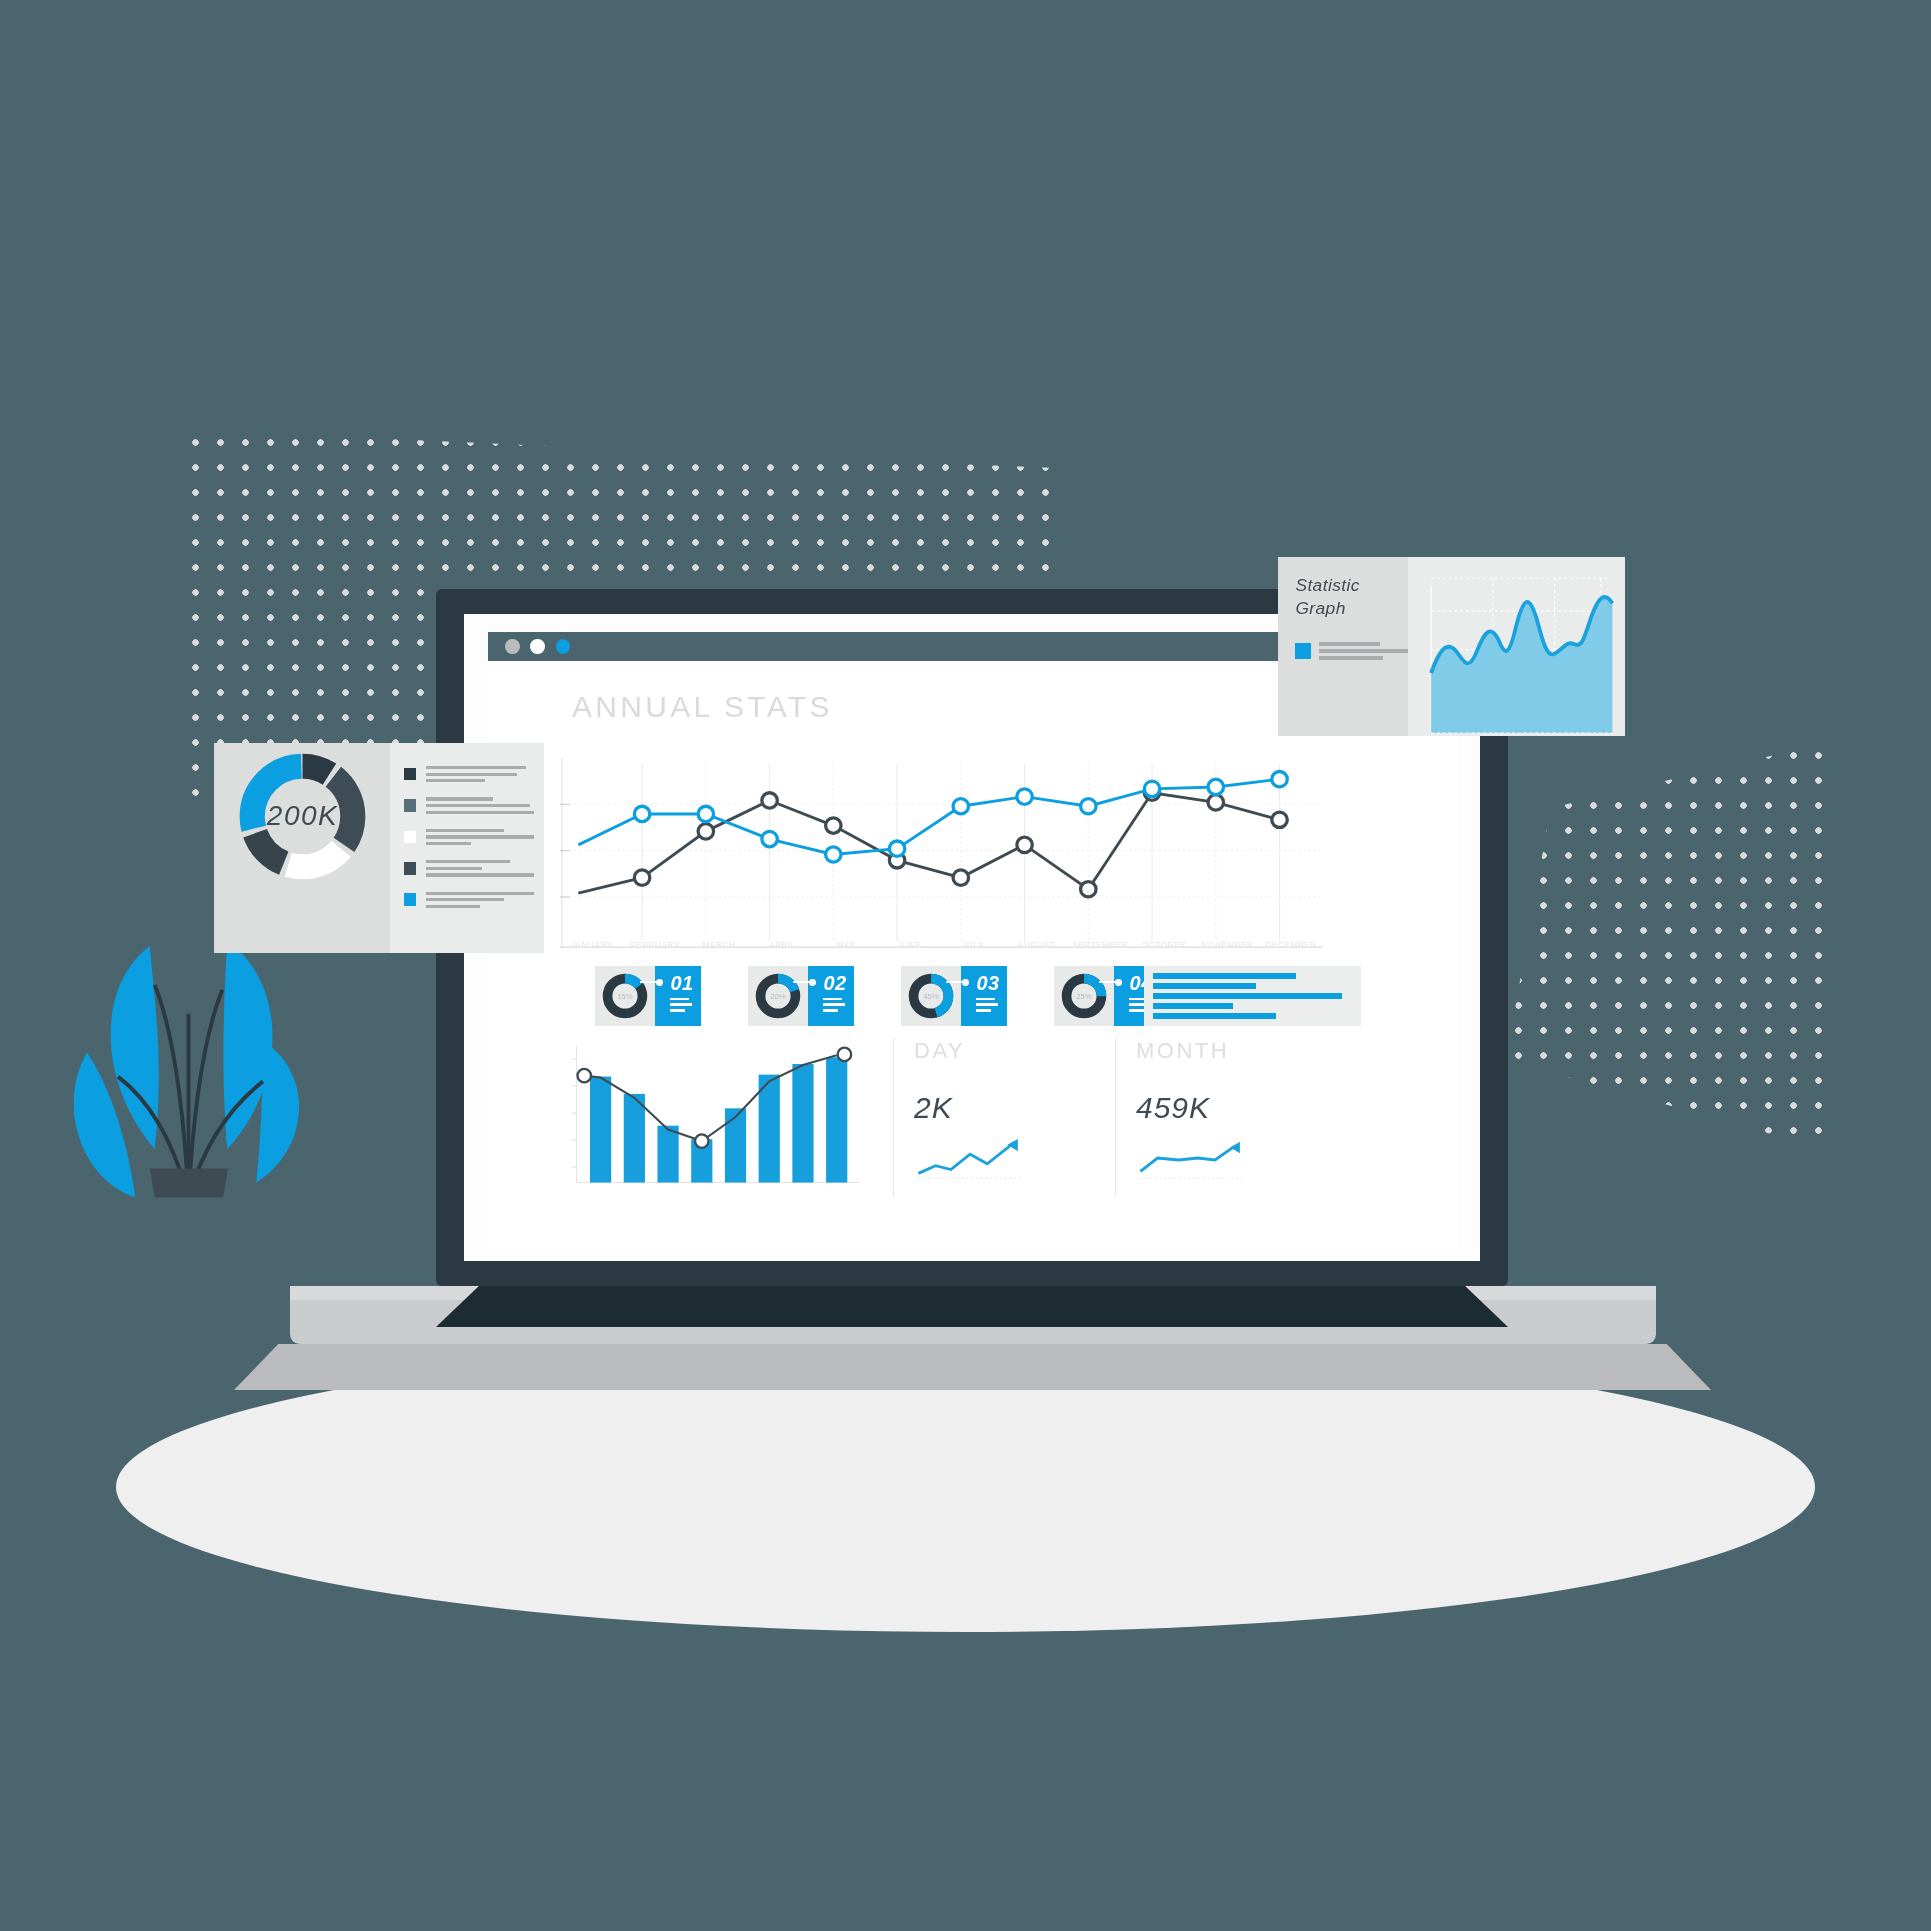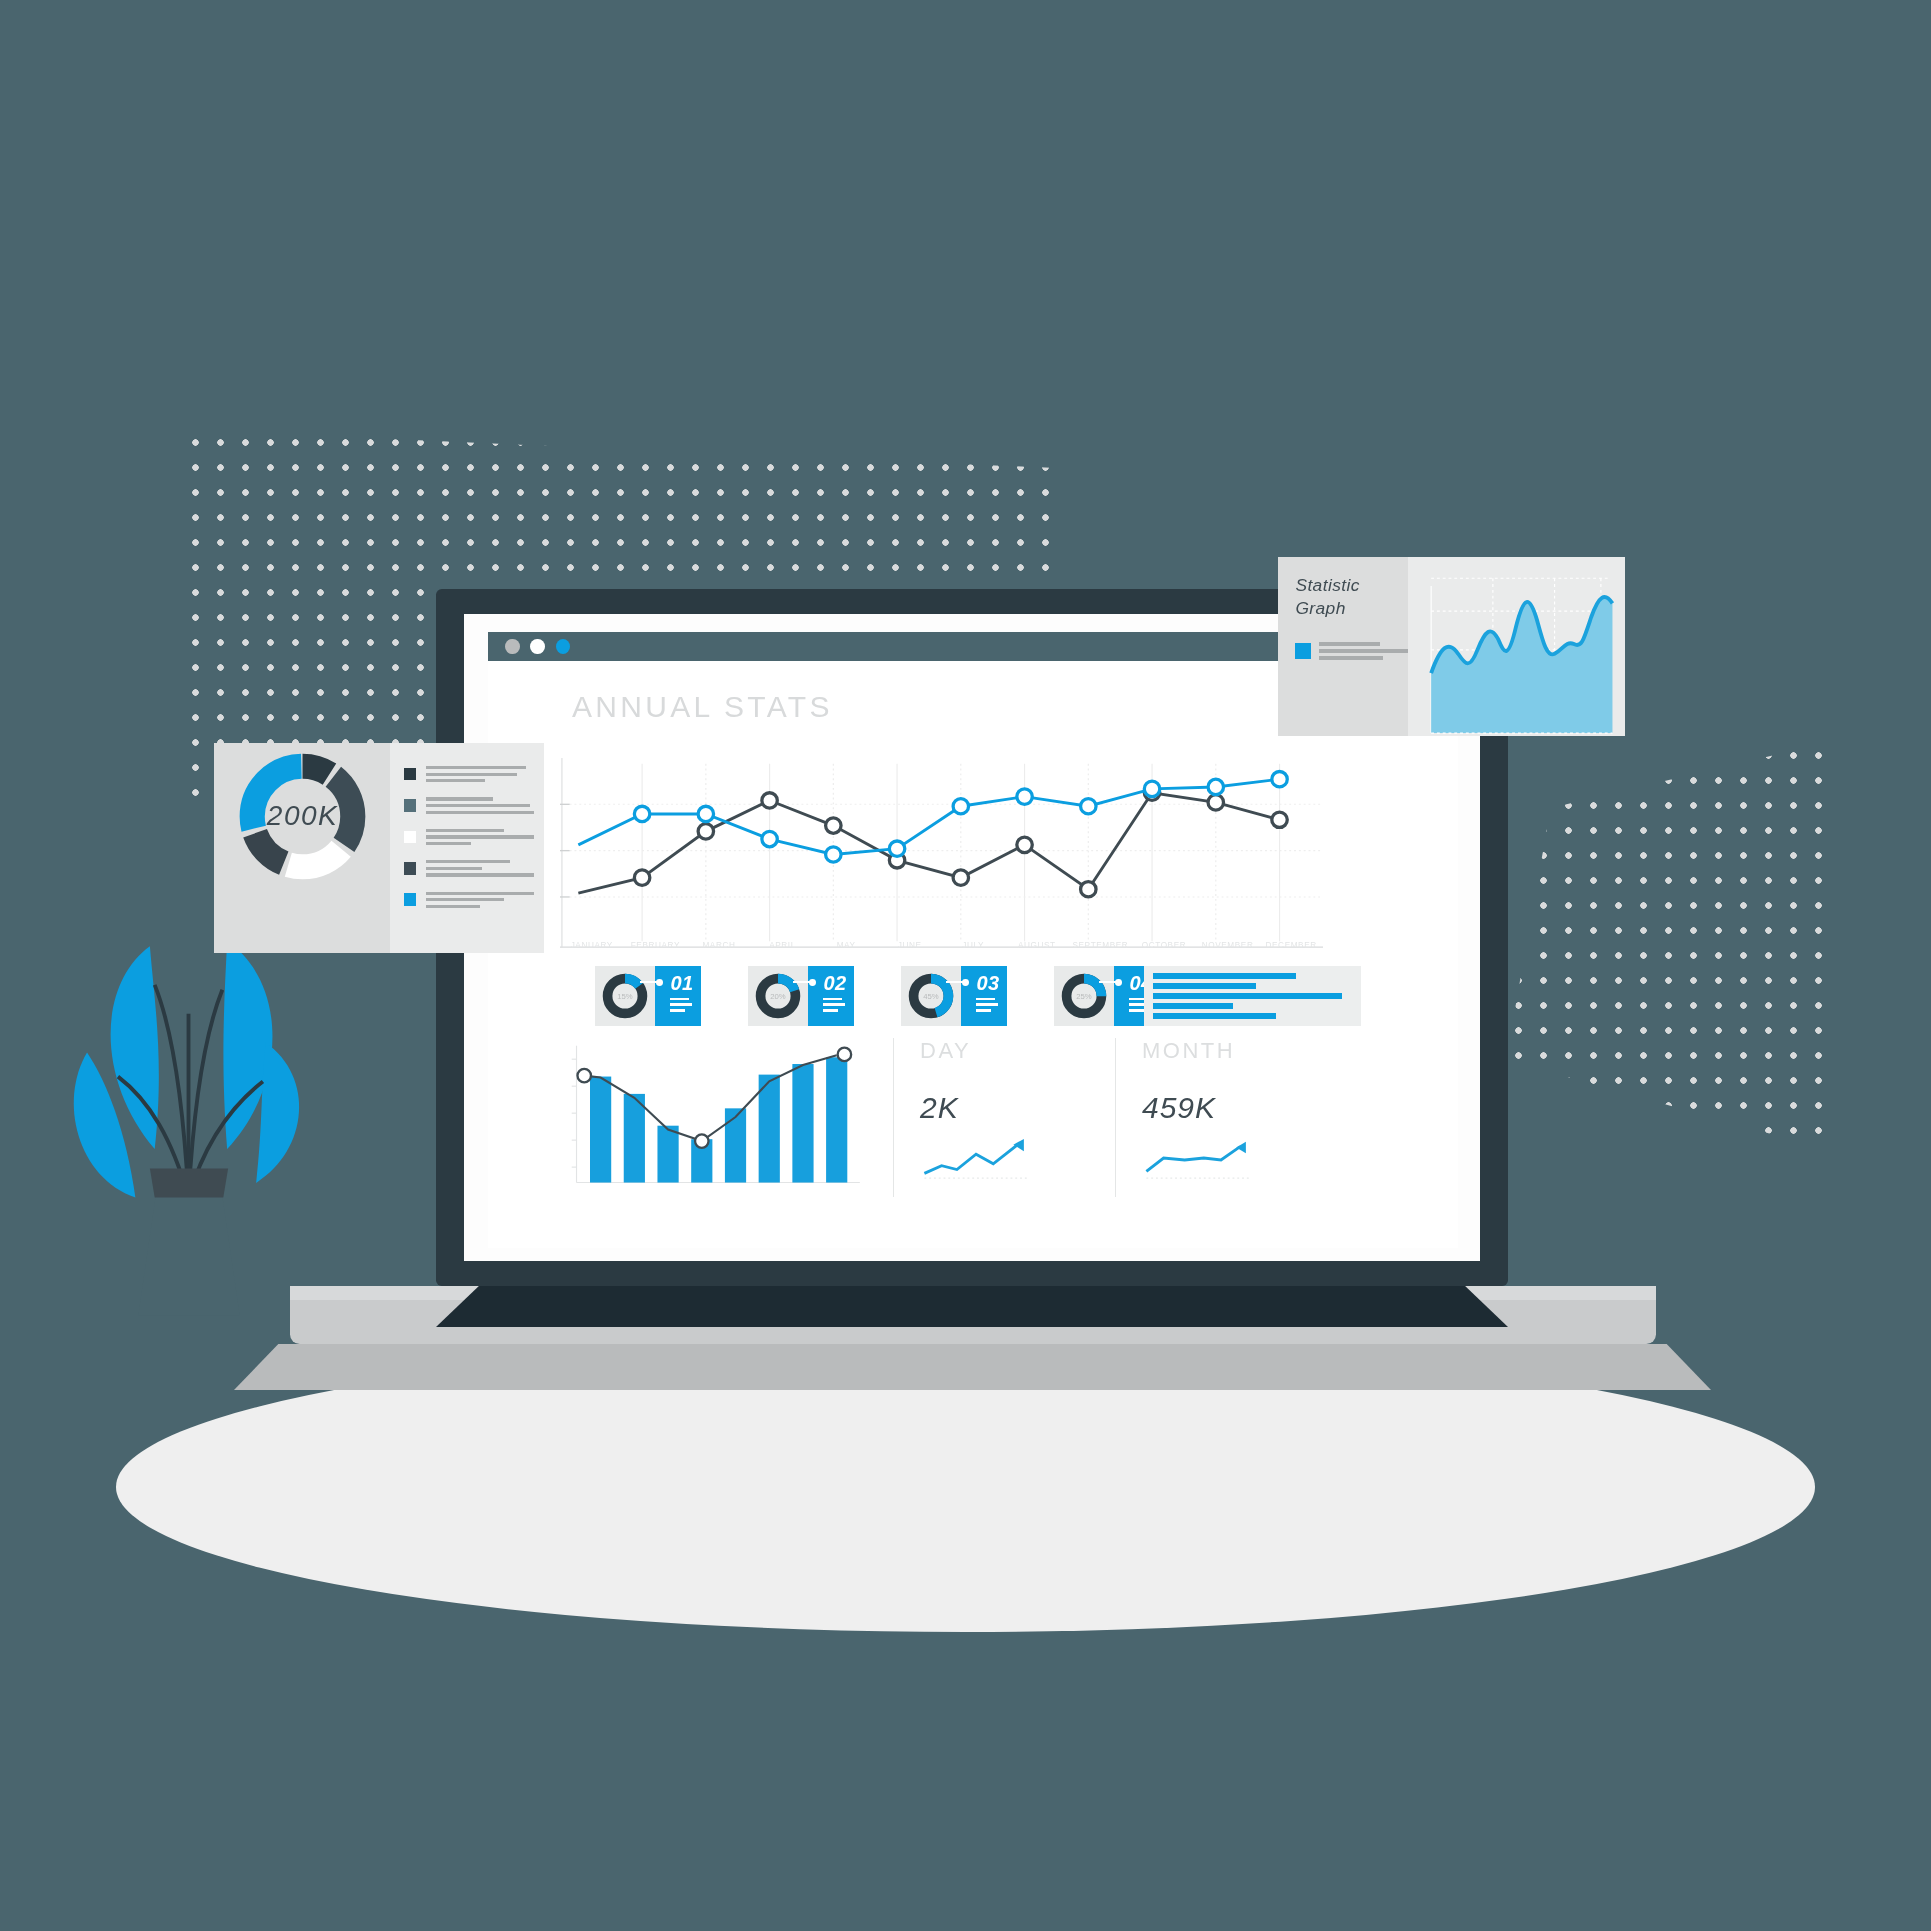--- a/index.html
+++ b/index.html
@@ -110,21 +110,21 @@
   
   .barlist{left:1144px;top:966px;width:217px;height:60px;background:#eceeee;
            padding:6.8px 8.7px;box-sizing:border-box;}
   .barlist i{display:block;height:5.8px;background:#0b9ee0;margin-bottom:4.3px;}
 
   
   .barchart{left:555px;top:1038px;width:309px;height:159px;}
 
   
   .kpis{left:893px;top:1038px;width:444px;height:159px;display:flex;}
-  .kpi{flex:1;padding-left:26px;box-sizing:border-box;border-left:1.5px solid #e4e6e6;}
+  .kpi{flex:1;padding-left:20px;box-sizing:border-box;border-left:1.5px solid #e4e6e6;}
   .kpi-label{font-size:22px;color:#dcdedf;letter-spacing:2.5px;}
   .kpi-value{font-size:30px;color:#3f4b52;font-style:italic;margin-top:27px;letter-spacing:1px;}
   .kpi-spark{margin-top:11.6px;}
 
   
   .donut-panel{left:214px;top:743px;width:330px;height:210px;display:flex;
                box-shadow:0 0 0 0 transparent;}
   .donut-left{width:176px;height:210px;background:#dcdddd;
               display:flex;align-items:flex-start;justify-content:center;}
   .donut-right{width:154px;height:210px;background:#eaebeb;padding:23px 9.7px 0 13.5px;

